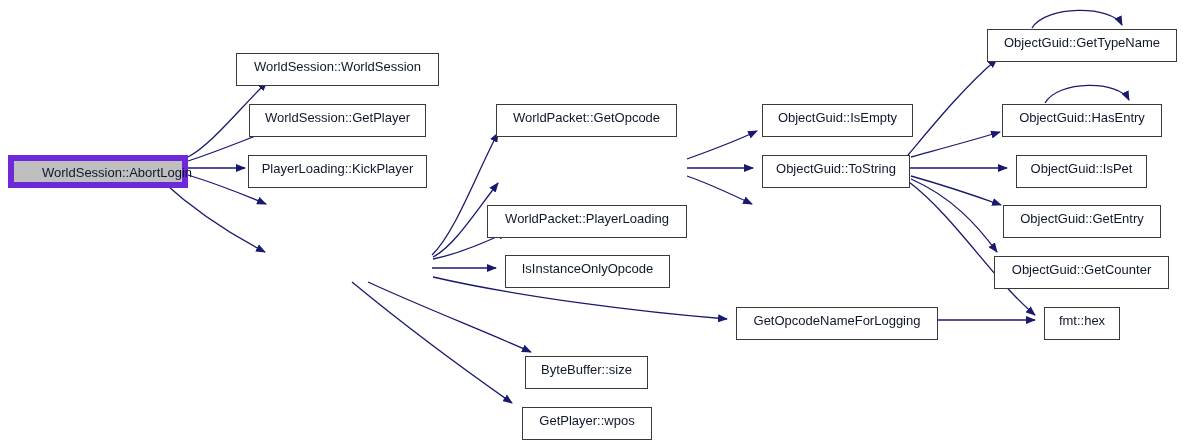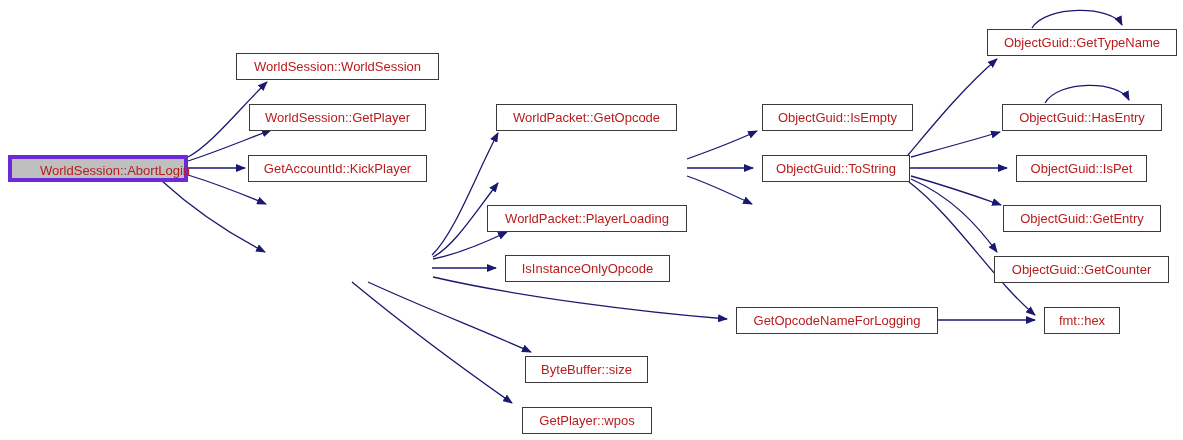--- a/index.html
+++ b/index.html
@@ -7,34 +7,34 @@
     position:relative;
     width:1183px;height:440px;
     background:#ffffff;
     font-family:"Liberation Sans", sans-serif;
     overflow:hidden;
   }
   .edges{position:absolute;left:0;top:0;width:1183px;height:440px;}
   .node{
     position:absolute;
     box-sizing:border-box;
-    height:27px;
+    height:33px;
     background:#ffffff;
     border:1px solid #3a3a3a;
-    color:#b91c1c;
+    color:#0f172a;
     font-size:13px;
     line-height:25px;
     text-align:center;
     white-space:nowrap;
     cursor:pointer;
     z-index:2;
   }
   .node.hl{
     background:#bfbfbf;
-    border:4px solid #6d28d9;
+    border:6px solid #6d28d9;
     line-height:23px;
     cursor:default;
     padding-left:28px;
   }
 </style>
 </head>
 <body>
 
 <div class="graph">
 
@@ -71,21 +71,21 @@
       <path d="M 1045,103 C 1058,80 1119,80 1129,100" marker-end="url(#arrow)"></path>
     </g>
   </svg>
 
   <div class="node hl" style="left:8px;top:155px;width:180px">WorldSession::AbortLogin</div>
 
   <div class="node" style="left:236px;top:53px;width:203px">WorldSession::WorldSession</div>
 
   <div class="node" style="left:249px;top:104px;width:177px">WorldSession::GetPlayer</div>
 
-  <div class="node" style="left:248px;top:155px;width:179px">GetAccountId::KickPlayer</div>
+  <div class="node" style="left:248px;top:155px;width:179px">PlayerLoading::KickPlayer</div>
 
 
 
   <div class="node" style="left:496px;top:104px;width:181px">WorldPacket::GetOpcode</div>
 
 
   <div class="node" style="left:487px;top:205px;width:200px">WorldPacket::PlayerLoading</div>
 
   <div class="node" style="left:505px;top:255px;width:165px">IsInstanceOnlyOpcode</div>
 

